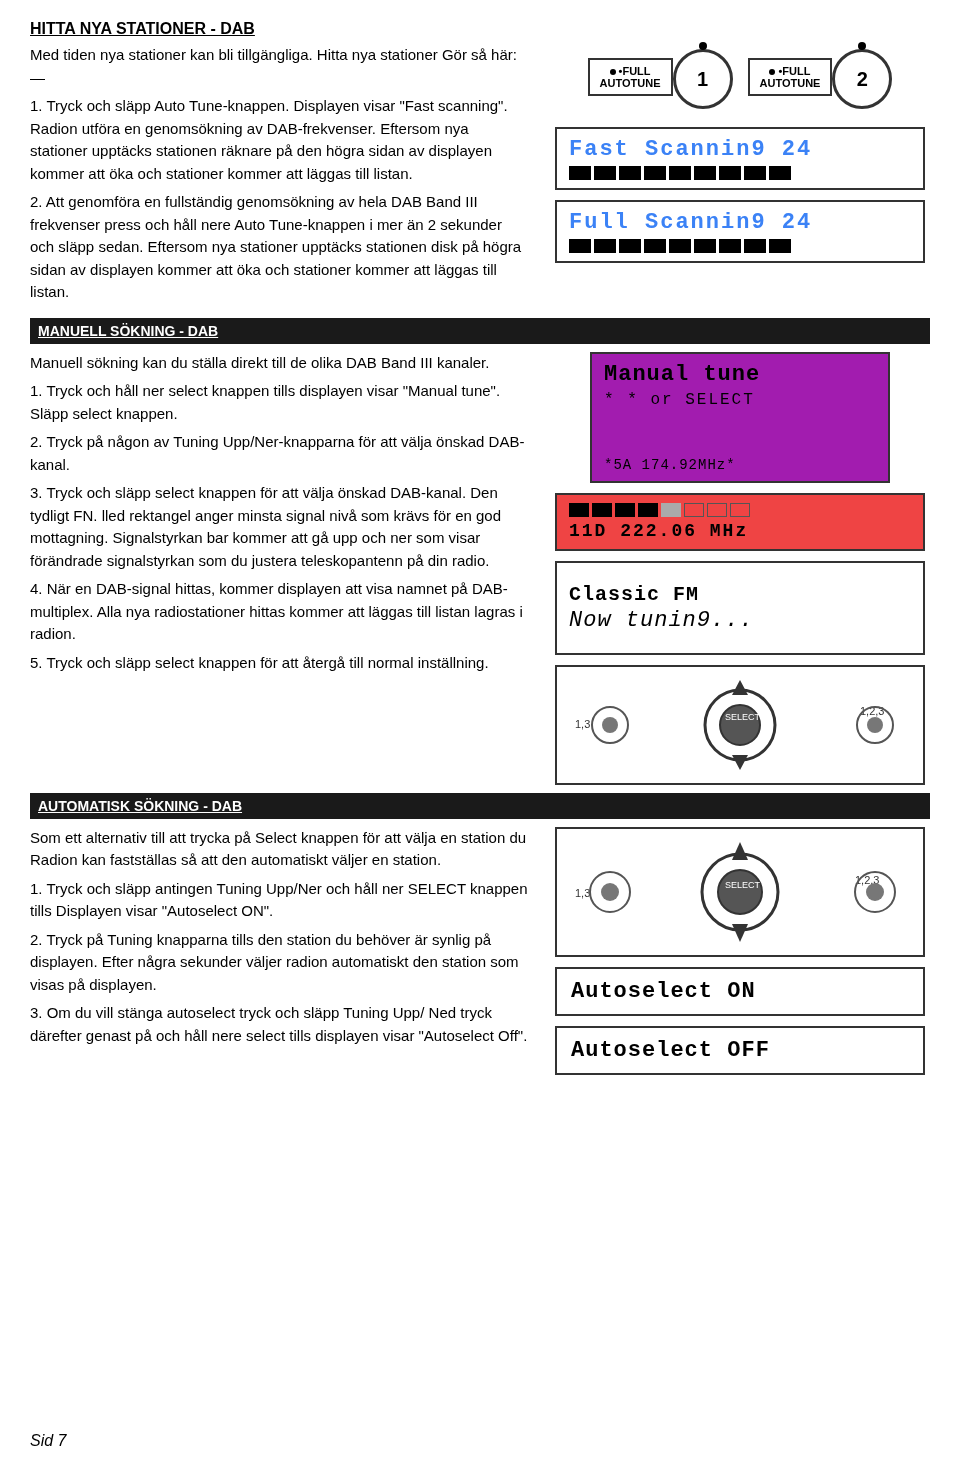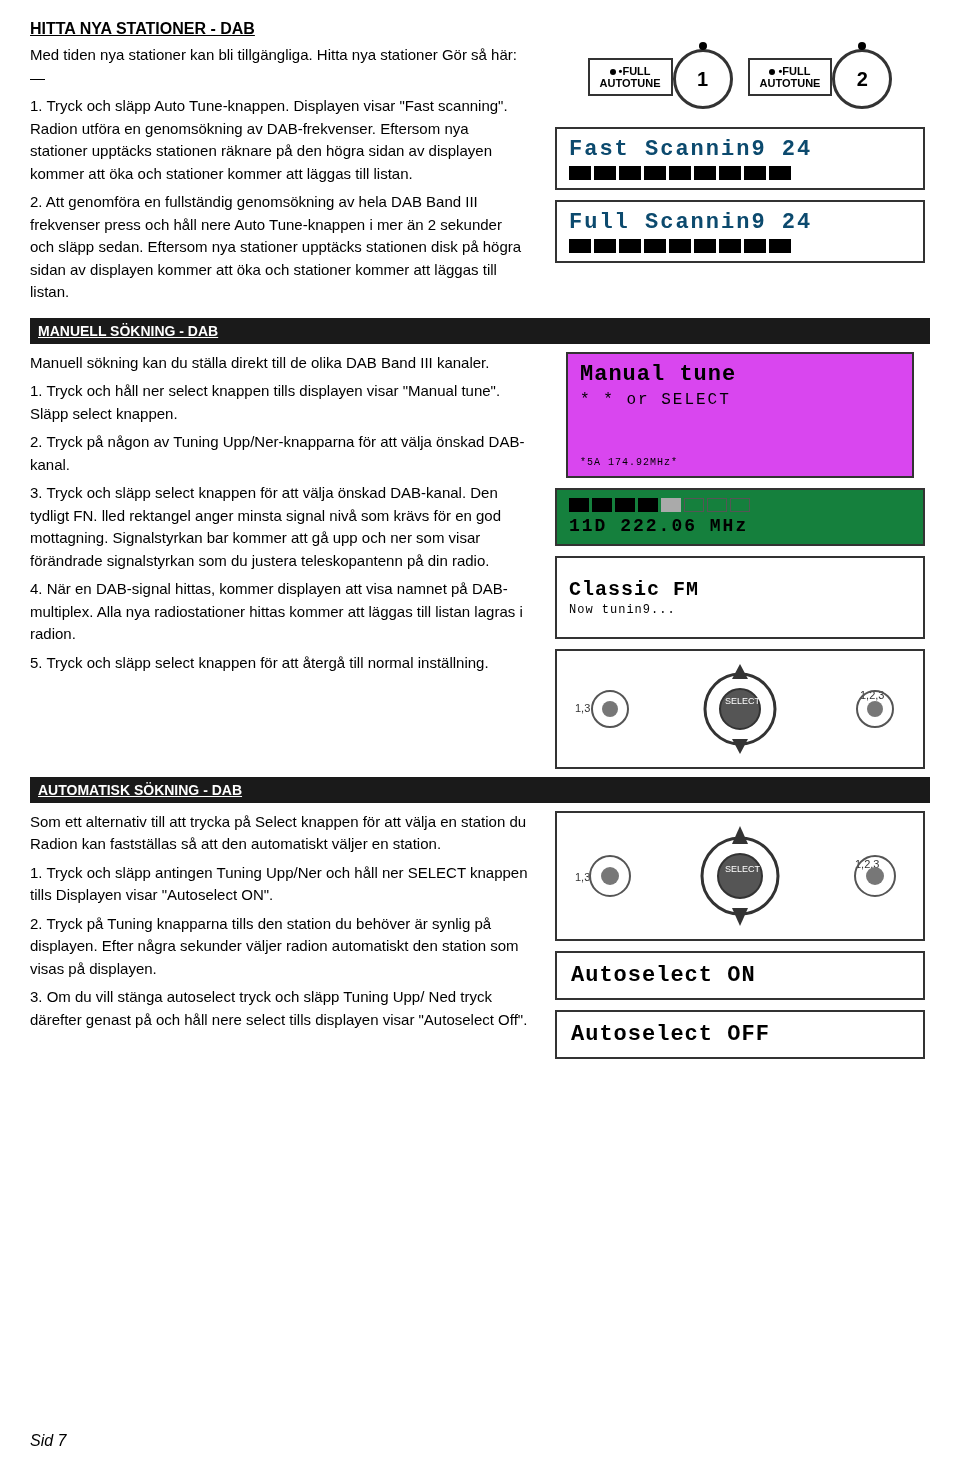--- a/index.html
+++ b/index.html
@@ -67,21 +67,21 @@
       border: 2px solid #333333;
       padding: 8px 12px;
       font-family: 'Courier New', Courier, monospace;
       width: 370px;
     }
 
     .display-panel .display-line {
       font-size: 22px;
       font-weight: bold;
       letter-spacing: 2px;
-      color: #0c4a6e;
+      color: #3b82f6;
     }
 
     .display-panel .display-blocks {
       margin-top: 4px;
       display: flex;
       gap: 3px;
     }
 
     .display-block {
       width: 22px;
@@ -144,49 +144,49 @@
     }
 
     .autotune-item {
       display: flex;
       flex-direction: row;
       align-items: center;
     }
 
     
     .manual-tune-display {
-      background: #d946ef;
+      background: #a21caf;
       border: 2px solid #333;
       padding: 8px 12px;
       font-family: 'Courier New', monospace;
-      width: 348px;
+      width: 300px;
     }
 
     .manual-tune-display .mt-line1 {
       font-size: 22px;
       font-weight: bold;
       letter-spacing: 1px;
       margin-bottom: 4px;
     }
 
     .manual-tune-display .mt-line2 {
       font-size: 16px;
       letter-spacing: 2px;
       margin-bottom: 4px;
     }
 
     .manual-tune-display .mt-line3 {
-      font-size: 10px;
+      font-size: 14px;
       letter-spacing: 1px;
       margin-top: 48px;
     }
 
     
     .channel-display {
-      background: #15803d;
+      background: #ef4444;
       border: 2px solid #333;
       padding: 8px 12px;
       font-family: 'Courier New', monospace;
       width: 370px;
     }
 
     .channel-display .ch-blocks {
       display: flex;
       gap: 3px;
       margin-bottom: 4px;
@@ -226,22 +226,23 @@
     }
 
     .classic-display .cl-line1 {
       font-size: 20px;
       font-weight: bold;
       letter-spacing: 1px;
       margin-bottom: 2px;
     }
 
     .classic-display .cl-line2 {
-      font-size: 12px;
+      font-size: 22px;
       letter-spacing: 1px;
+      font-style: italic;
     }
 
     
     .knob-diagram {
       width: 370px;
       height: 120px;
       border: 2px solid #333;
       display: flex;
       align-items: center;
       justify-content: center;

